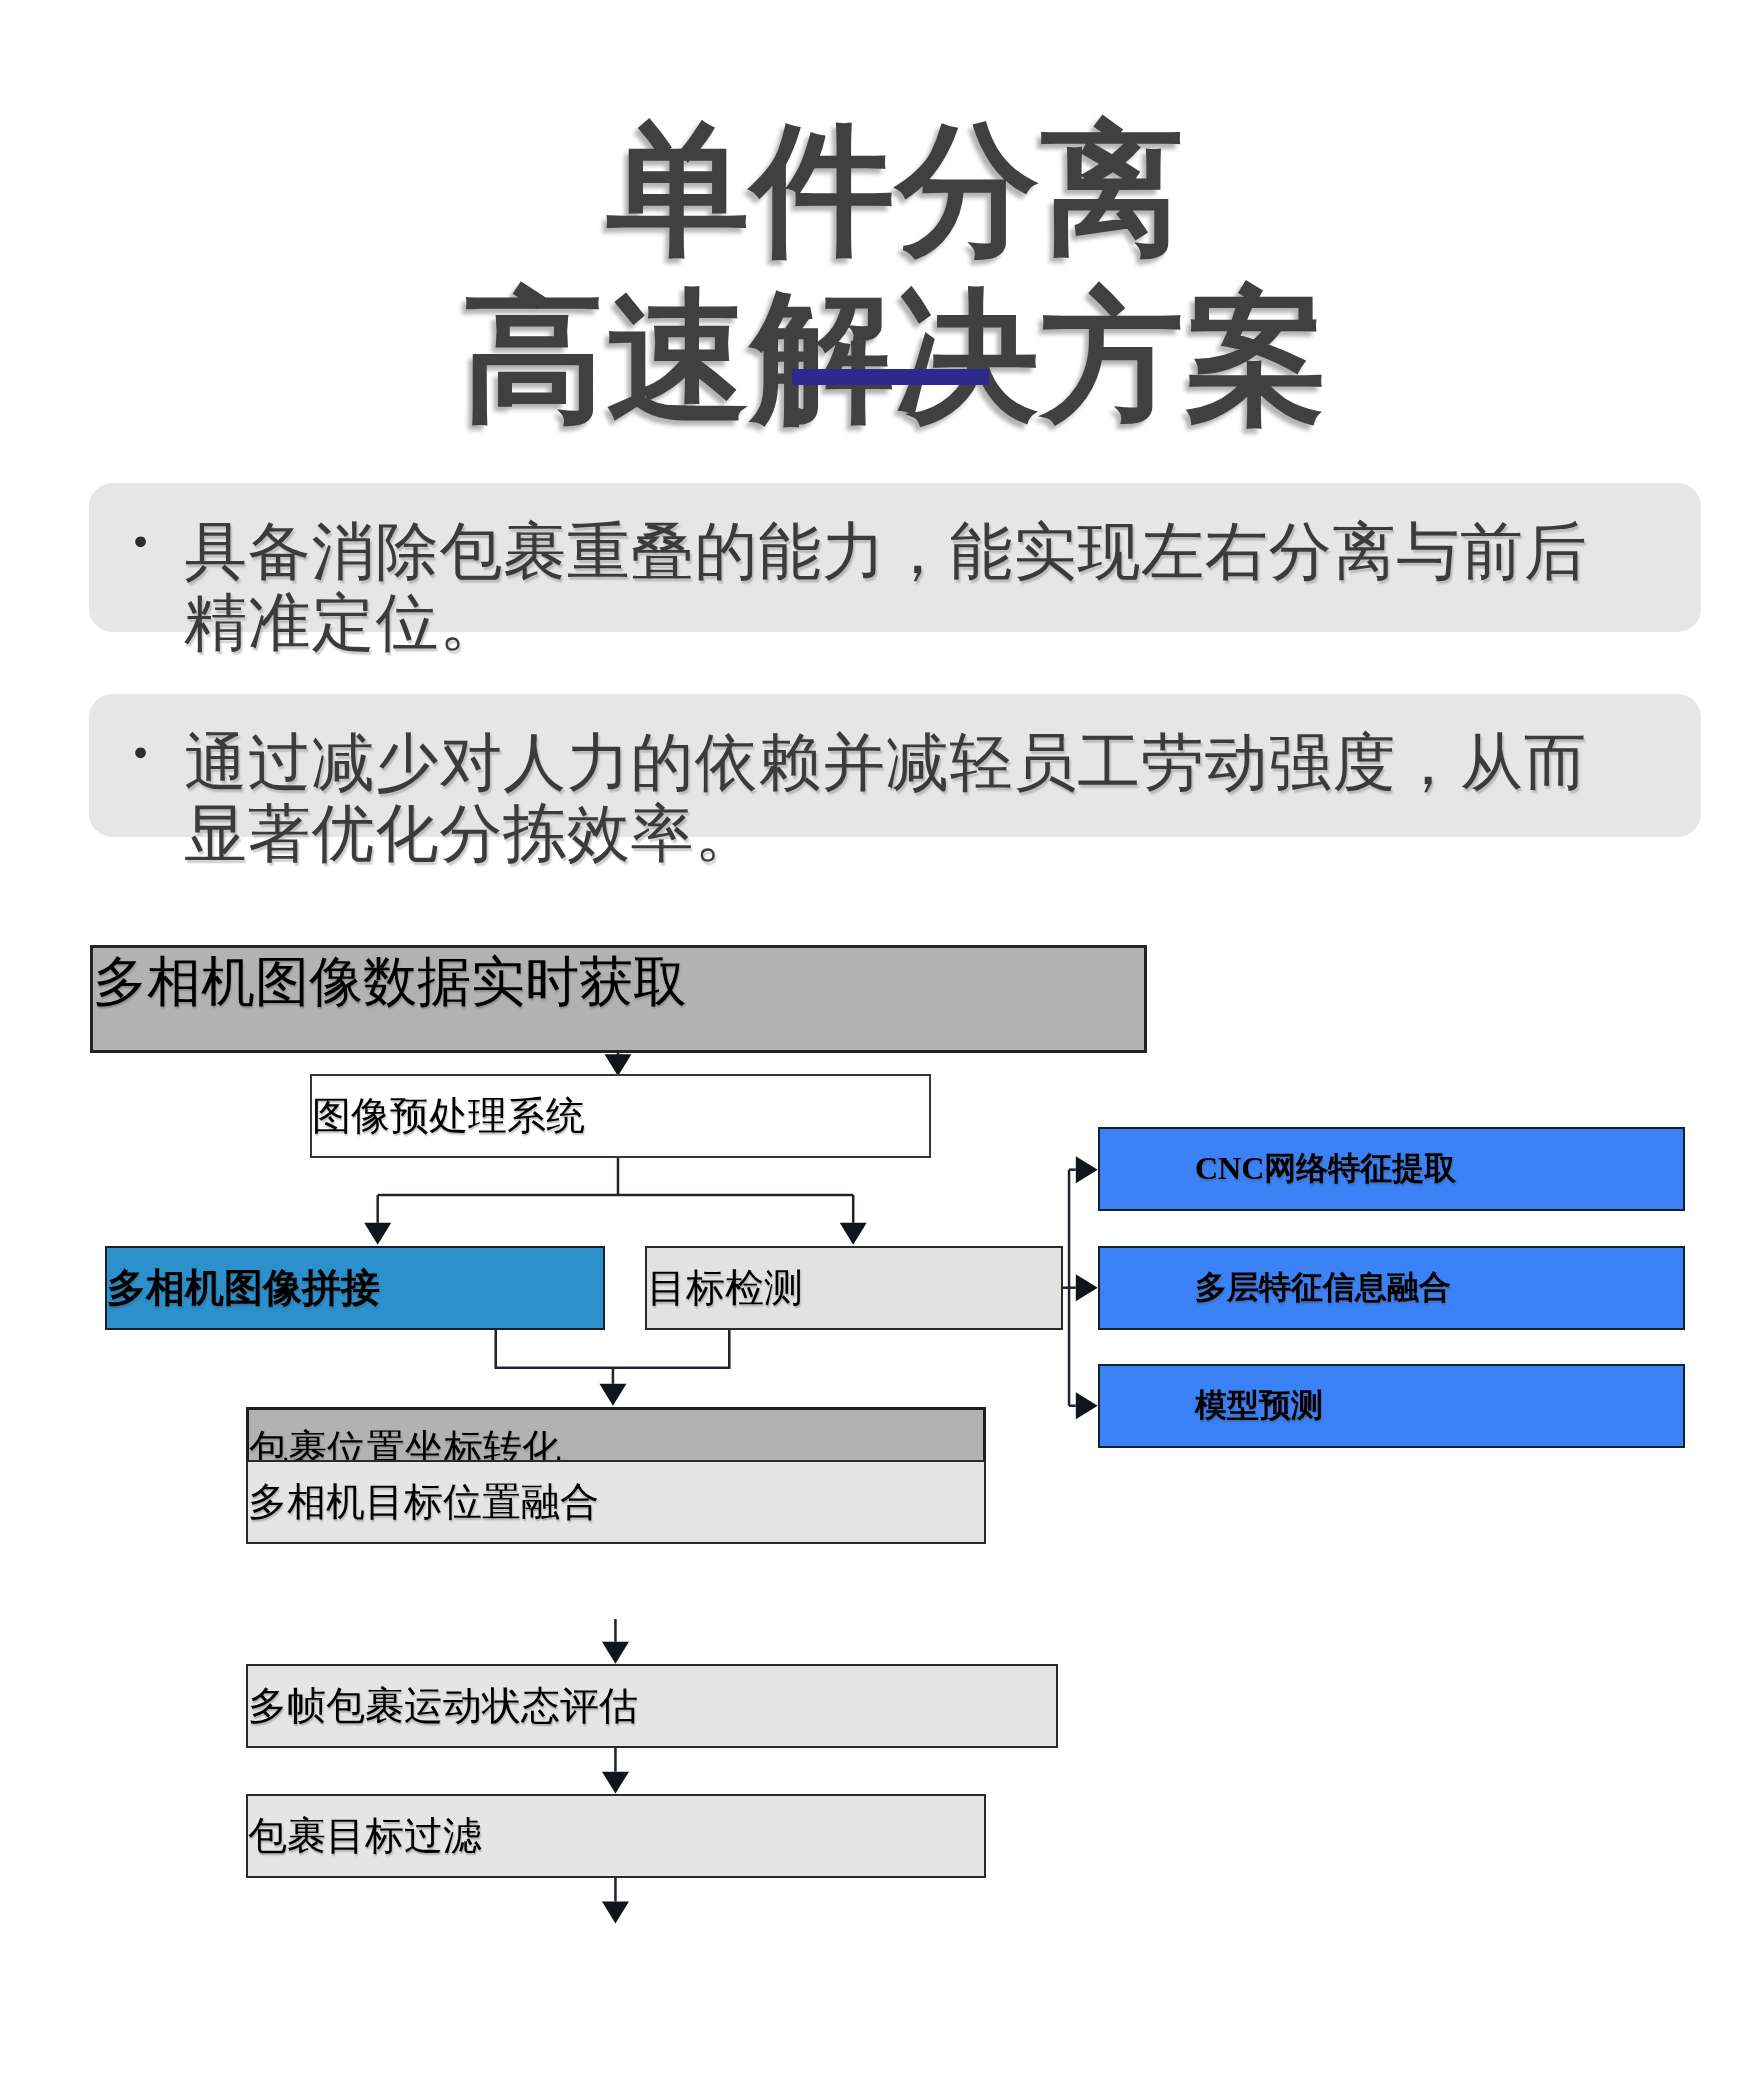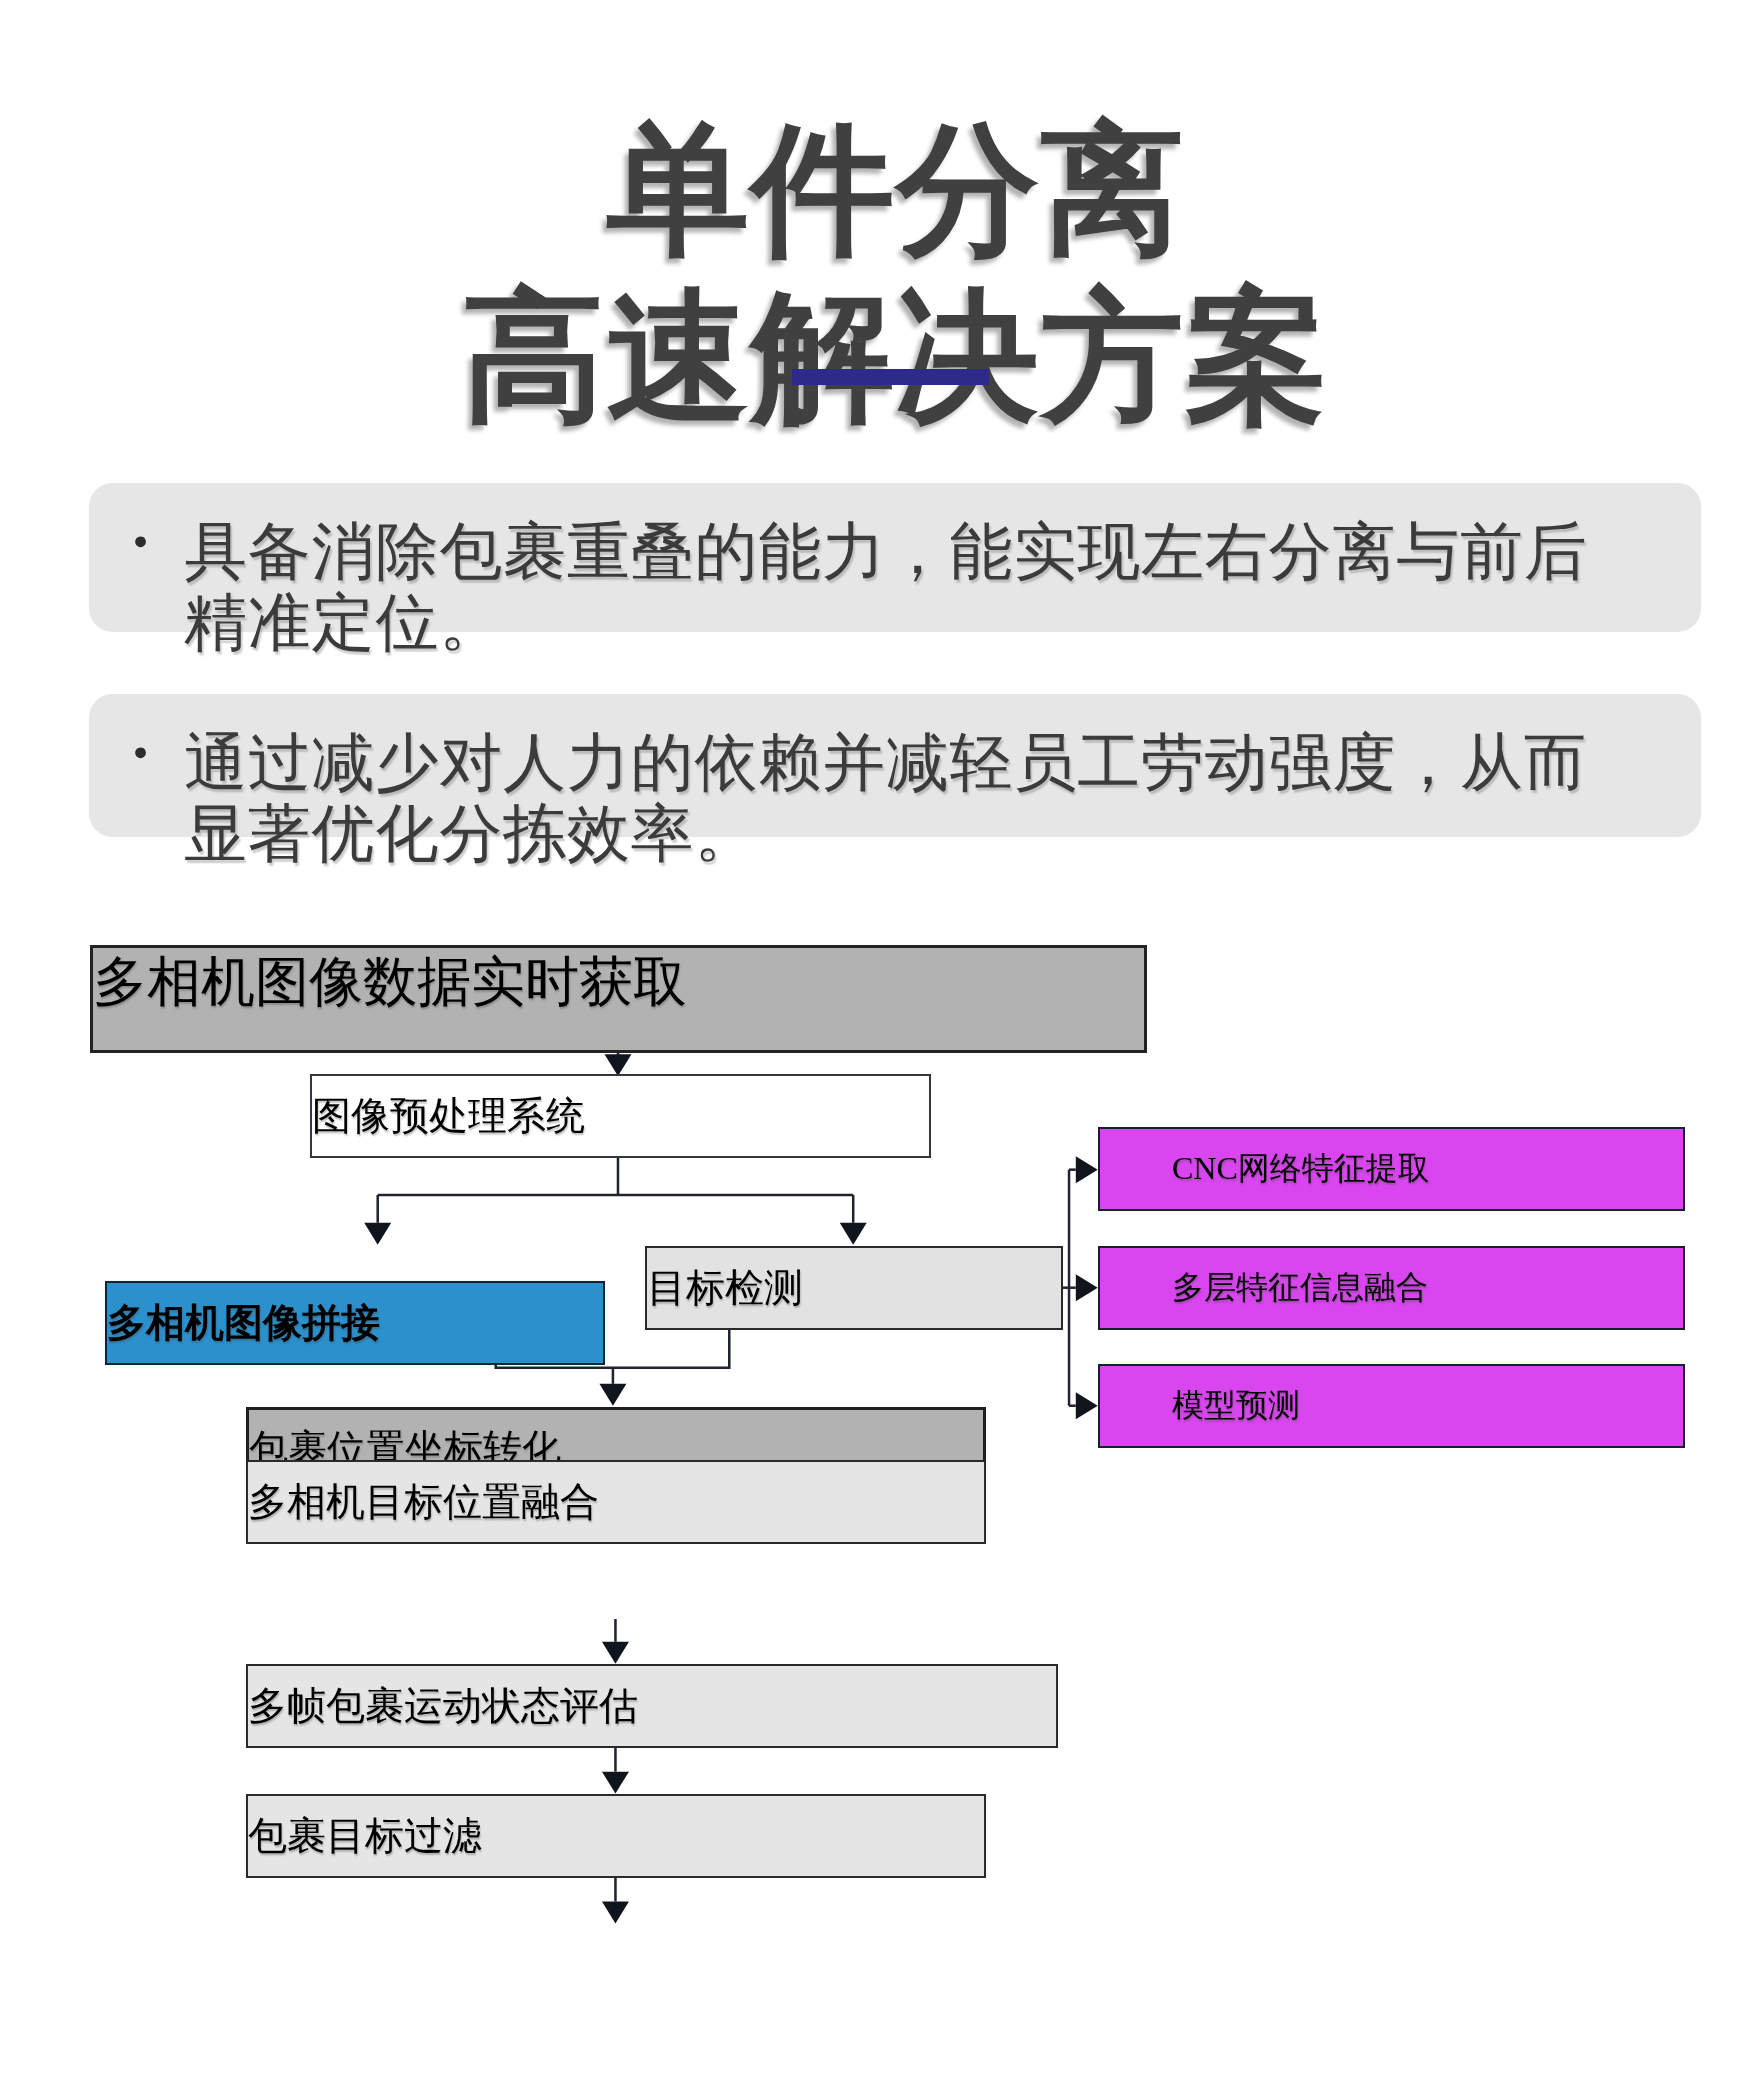--- a/index.html
+++ b/index.html
@@ -33,30 +33,30 @@
     text-shadow:1.7px 2.5px 1.7px rgba(110,110,110,0.35);
   }
   
   .fbox{
     position:absolute;box-sizing:border-box;display:flex;align-items:center;justify-content:flex-start;
     color:#000;text-shadow:0.8px 1.7px 1.7px rgba(70,70,70,0.35);
   }
   .fbox .lbl{white-space:nowrap;}
   #box-acquire {left:90px; top:945px;width:1057px;height:108px;background:#B2B2B2;border:3.4px solid #232323;font-size:54px;padding-bottom:34px;}
   #box-preprocess{left:310px; top:1074px;width:621px; height:84px;background:#FFFFFF;border:2.5px solid #33363f;font-size:39px;}
-  #box-stitch  {left:105px; top:1246px;width:500px; height:84px;background:#2B90CC;border:2.5px solid #16212b;font-size:39px;font-weight:600;margin-top:35px;}
+  #box-stitch  {left:105px; top:1246px;width:500px; height:84px;background:#2B90CC;border:2.5px solid #16212b;font-size:39px;font-weight:600;}
   #box-detect  {left:637px; top:1246px;width:418px; height:84px;background:#E2E2E2;border:2.5px solid #2a2a2a;font-size:39px;margin-left:8px;}
   #box-coord   {left:246px; top:1407px;width:740px; height:84px;background:#B2B2B2;border:3.4px solid #1e1e1e;font-size:39px;}
   #box-posfusion{left:246px;top:1460px;width:740px; height:84px;background:#E5E5E5;border:2.5px solid #2a2a2a;font-size:39px;}
   #box-motion  {left:246px; top:1664px;width:812px; height:84px;background:#E5E5E5;border:2.5px solid #2a2a2a;font-size:39px;}
   #box-filter  {left:246px; top:1794px;width:740px; height:84px;background:#E5E5E5;border:2.5px solid #2a2a2a;font-size:39px;}
   #box-output  {left:246px; top:1924px;width:740px; height:84px;background:#2B90CC;border:3.4px solid #10161d;font-size:40px;font-weight:700;}
   .rbox{
-    left:1098px;width:587px;height:84px;background:#d946ef;border:2.5px solid #14202a;
-    justify-content:flex-start;padding-left:72px;font-size:32px;
+    left:1098px;width:587px;height:84px;background:#3b82f6;border:2.5px solid #14202a;
+    justify-content:flex-start;padding-left:95px;font-size:32px;font-weight:bold;
   }
   #box-cnc    {top:1127px;}
   #box-featfusion{top:1246px;}
   #box-predict{top:1364px;}
   
   #connectors{position:absolute;left:0;top:0;width:1757px;height:2094px;pointer-events:none;}
   #connectors line, #connectors polyline{stroke:#20242e;stroke-width:3;fill:none;}
   #connectors polygon{fill:#10141d;stroke:none;}
 </style>
 </head>

